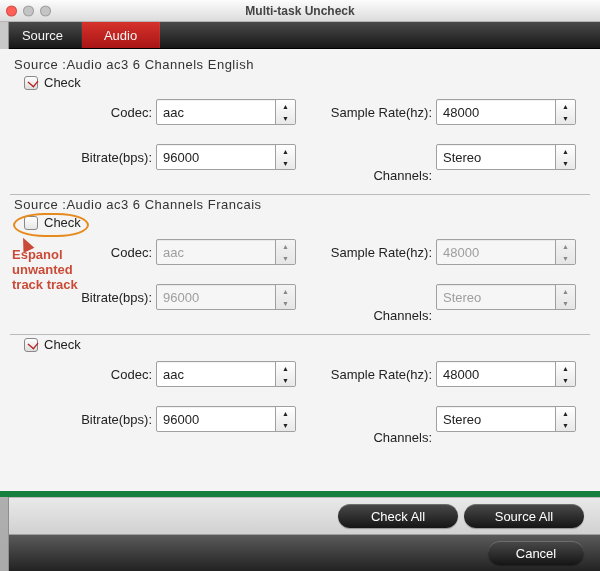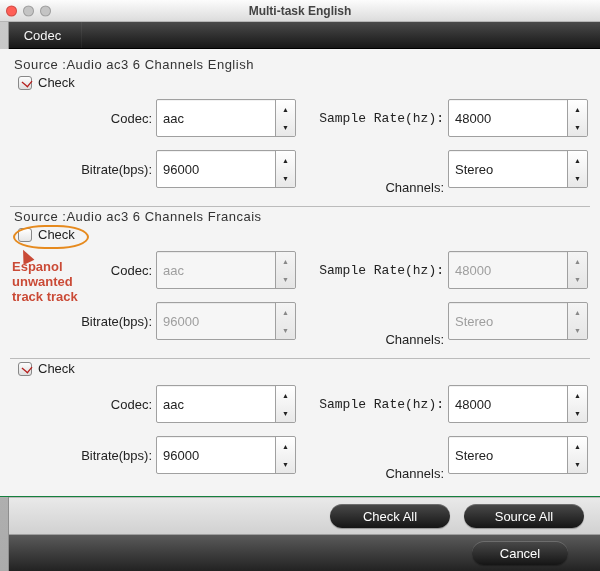--- a/index.html
+++ b/index.html
@@ -72,41 +72,41 @@
   }
   .tab.active {
     background: linear-gradient(#d6322b,#a91515);
   }
 
   
   .content {
     position: relative;
     height: calc(571px - var(--titlebar-h) - var(--tabbar-h) - 74px);
     background: var(--panel-bg);
-    border-bottom: 1px solid #15803d;
+    border-bottom: 6px solid #15803d;
     overflow: hidden;
     padding: 6px 10px 0 10px;
   }
 
   .track {
     padding: 2px 0 8px 0;
   }
   .track + .track { border-top: 1px solid var(--divider); }
 
   .src-line {
     font-size: 13px;
     color: #333;
     letter-spacing: .5px;
     margin-bottom: 3px;
     margin-left: 4px;
   }
 
   .check-row {
     display: flex; align-items: center; gap: 6px;
-    margin-left: 8px; margin-bottom: 6px;
+    margin-left: 14px; margin-bottom: 6px;
     font-size: 13px;
   }
   .mac-check {
     width: 14px; height: 14px;
     border: 1px solid #888;
     border-radius: 3px;
     background: linear-gradient(#fff,#e6e6e6);
     position: relative;
     display: inline-block;
   }
@@ -157,26 +157,26 @@
     gap: 4px;
     margin: 3px 0;
   }
   .field-label {
     text-align: right;
     font-size: 13px;
     color: #222;
   }
   .label-codec   { width: 142px; }
   .label-bitrate { width: 142px; }
-  .label-sr      { width: 128px; font-family: Liberation Mono, monospace; }
+  .label-sr      { width: 128px; }
   .label-ch      { width: 128px; margin-top: 37px; }
 
   .combo {
     position: relative;
-    width: 140px; height: 38px;
+    width: 140px; height: 26px;
     background: #fff;
     border: 1px solid var(--field-border);
     border-radius: 2px;
     display: flex; align-items: center;
     padding: 0 22px 0 6px;
     font-size: 13px;
     box-shadow: inset 0 1px 0 rgba(0,0,0,.05);
   }
   .combo .stepper {
     position: absolute; right: 0; top: 0; bottom: 0;
@@ -188,37 +188,37 @@
   }
   .combo .stepper div {
     flex:1; display:flex; align-items:center; justify-content:center;
     font-size: 7px; line-height: 7px; color:#222;
   }
   .combo.disabled { color: var(--disabled-text); background:#f6f6f6; }
   .combo.disabled .stepper { background: linear-gradient(#f4f4f4,#e5e5e5); }
   .combo.disabled .stepper div { color:#888; }
 
   .fld-pair {
-    display:flex; gap: 20px;
+    display:flex; gap: 8px;
   }
 
   
   .barA {
     height: 38px;
     background: linear-gradient(#e9e9e9,#d1d1d1);
     border-top: 1px solid #bcbcbc;
     border-bottom: 1px solid #9e9e9e;
     display:flex; align-items:center; justify-content:flex-end;
-    gap: 14px; padding: 0 16px;
+    gap: 6px; padding: 0 16px;
   }
   .barB {
     height: 36px;
     background: linear-gradient(#5a5a5a,#222);
     display:flex; align-items:center; justify-content:flex-end;
-    gap: 14px; padding: 0 32px;
+    gap: 14px; padding: 0 16px;
   }
   .pill {
     min-width: 120px;
     height: 24px;
     border-radius: 12px;
     display:flex; align-items:center; justify-content:center;
     font-size: 13px;
     cursor: pointer;
   }
   .pill.dark {
@@ -239,26 +239,29 @@
 <body>
 
 <div class="left-gutter"></div>
 
 <div class="titlebar">
   <div class="traffic">
     <div class="tl-btn tl-close"></div>
     <div class="tl-btn tl-min"></div>
     <div class="tl-btn tl-zoom"></div>
   </div>
-  <span>Multi-task English</span>
+  <span>Multi-task Uncheck</span>
 </div>
 
 <div class="tabbar">
   <div class="tab">
-    <span>Codec</span>
+    <span>Source</span>
+  </div>
+  <div class="tab active">
+    <span>Audio</span>
   </div>
 </div>
 
 <div class="content">
 
   <div class="track">
     <div class="src-line">Source :Audio  ac3  6 Channels  English</div>
     <div class="check-row">
       <span class="mac-check checked"></span>
       <span>Check</span>

